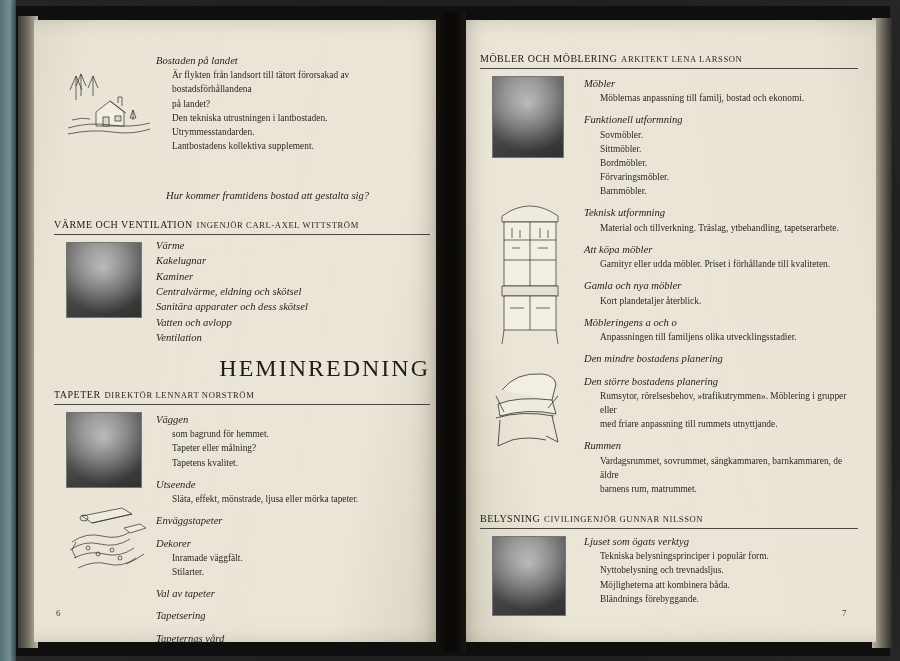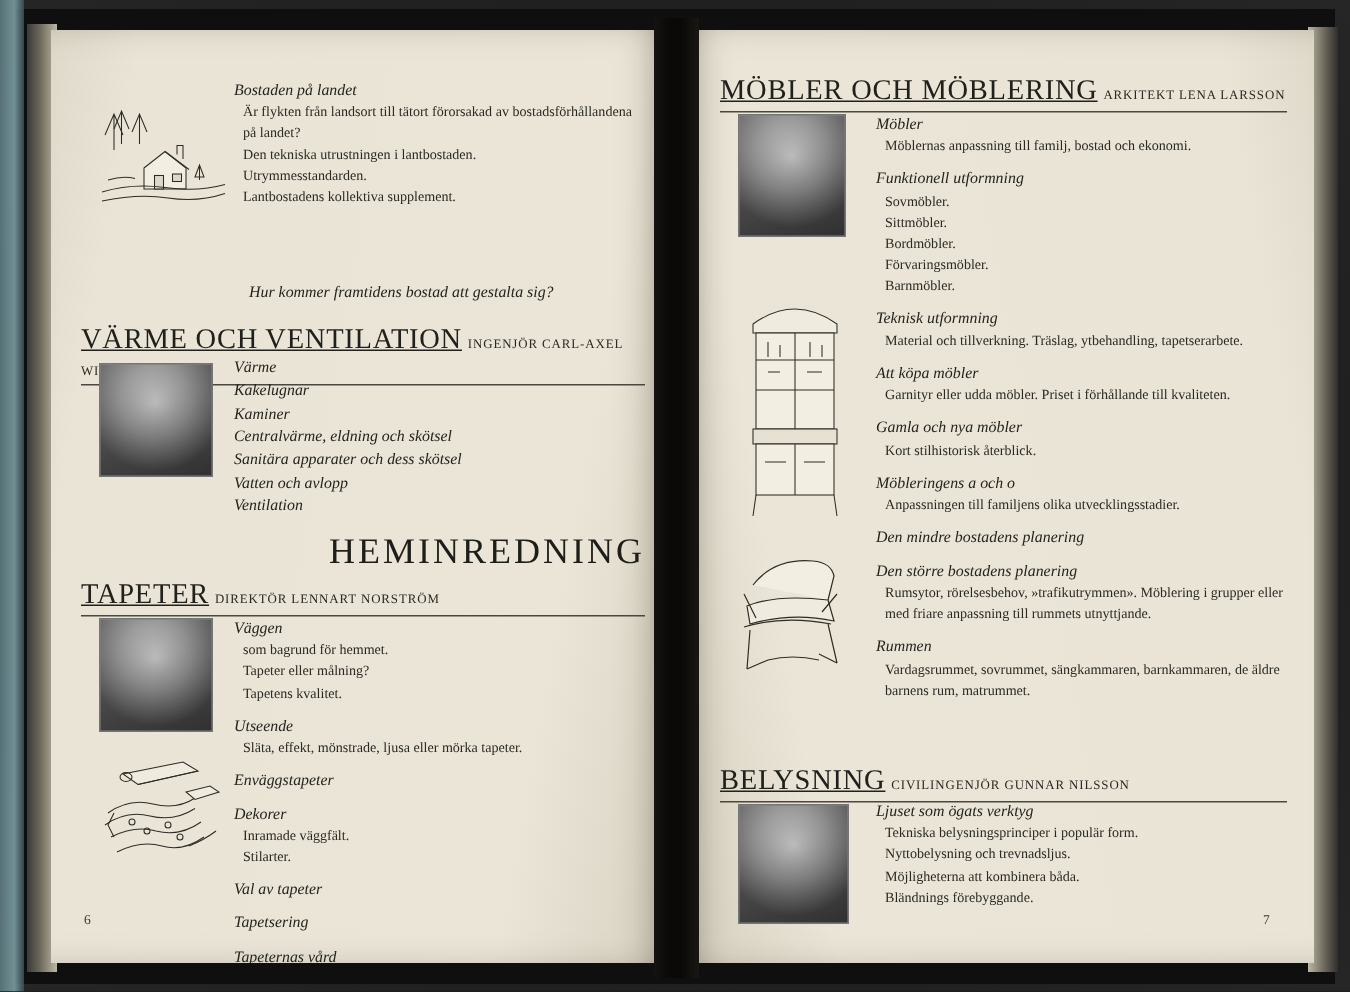--- a/index.html
+++ b/index.html
@@ -52,33 +52,33 @@
   }
 
   
   .col{position:absolute;}
   .sec-head{
     font-variant:small-caps;
     letter-spacing:.5px;
     color:#20201c;
     font-size:13.5px;
   }
-  .sec-head .big{font-size:19px;text-decoration:underline;}
+  .sec-head .big{font-size:10px;}
   .sec-sub{
     font-size:8.6px;letter-spacing:.6px;color:#2a2a24;
     font-variant:small-caps;
   }
   .rule{height:1px;background:#4a4740;margin-top:2px;}
   .ital{
     font-style:italic;color:#24241f;font-size:10.6px;line-height:1.45;
   }
   .body{
     font-size:9.4px;color:#2a2a24;line-height:1.5;
   }
-  .indent{margin-left:6px;}
+  .indent{margin-left:16px;}
   .blk{margin-bottom:7px;}
   .big-title{
     font-variant:small-caps;font-size:24px;letter-spacing:2px;
     text-align:right;color:#1d1d19;margin:10px 0 4px 0;
   }
   .pageno{font-size:9px;color:#3a3a32;}
 
   
   .photo{
     background:#8f8a7e;
@@ -301,21 +301,21 @@
         </div>
         <div class="blk">
           <div class="ital">Att köpa möbler</div>
           <div class="body indent">
             <div>Garnityr eller udda möbler. Priset i förhållande till kvaliteten.</div>
           </div>
         </div>
         <div class="blk">
           <div class="ital">Gamla och nya möbler</div>
           <div class="body indent">
-            <div>Kort stilhistorisk återblick.</div>
+            <div>Kort plandetaljer återblick.</div>
           </div>
         </div>
         <div class="blk">
           <div class="ital">Möbleringens a och o</div>
           <div class="body indent">
             <div>Anpassningen till familjens olika utvecklingsstadier.</div>
           </div>
         </div>
         <div class="blk">
           <div class="ital">Den mindre bostadens planering</div>

